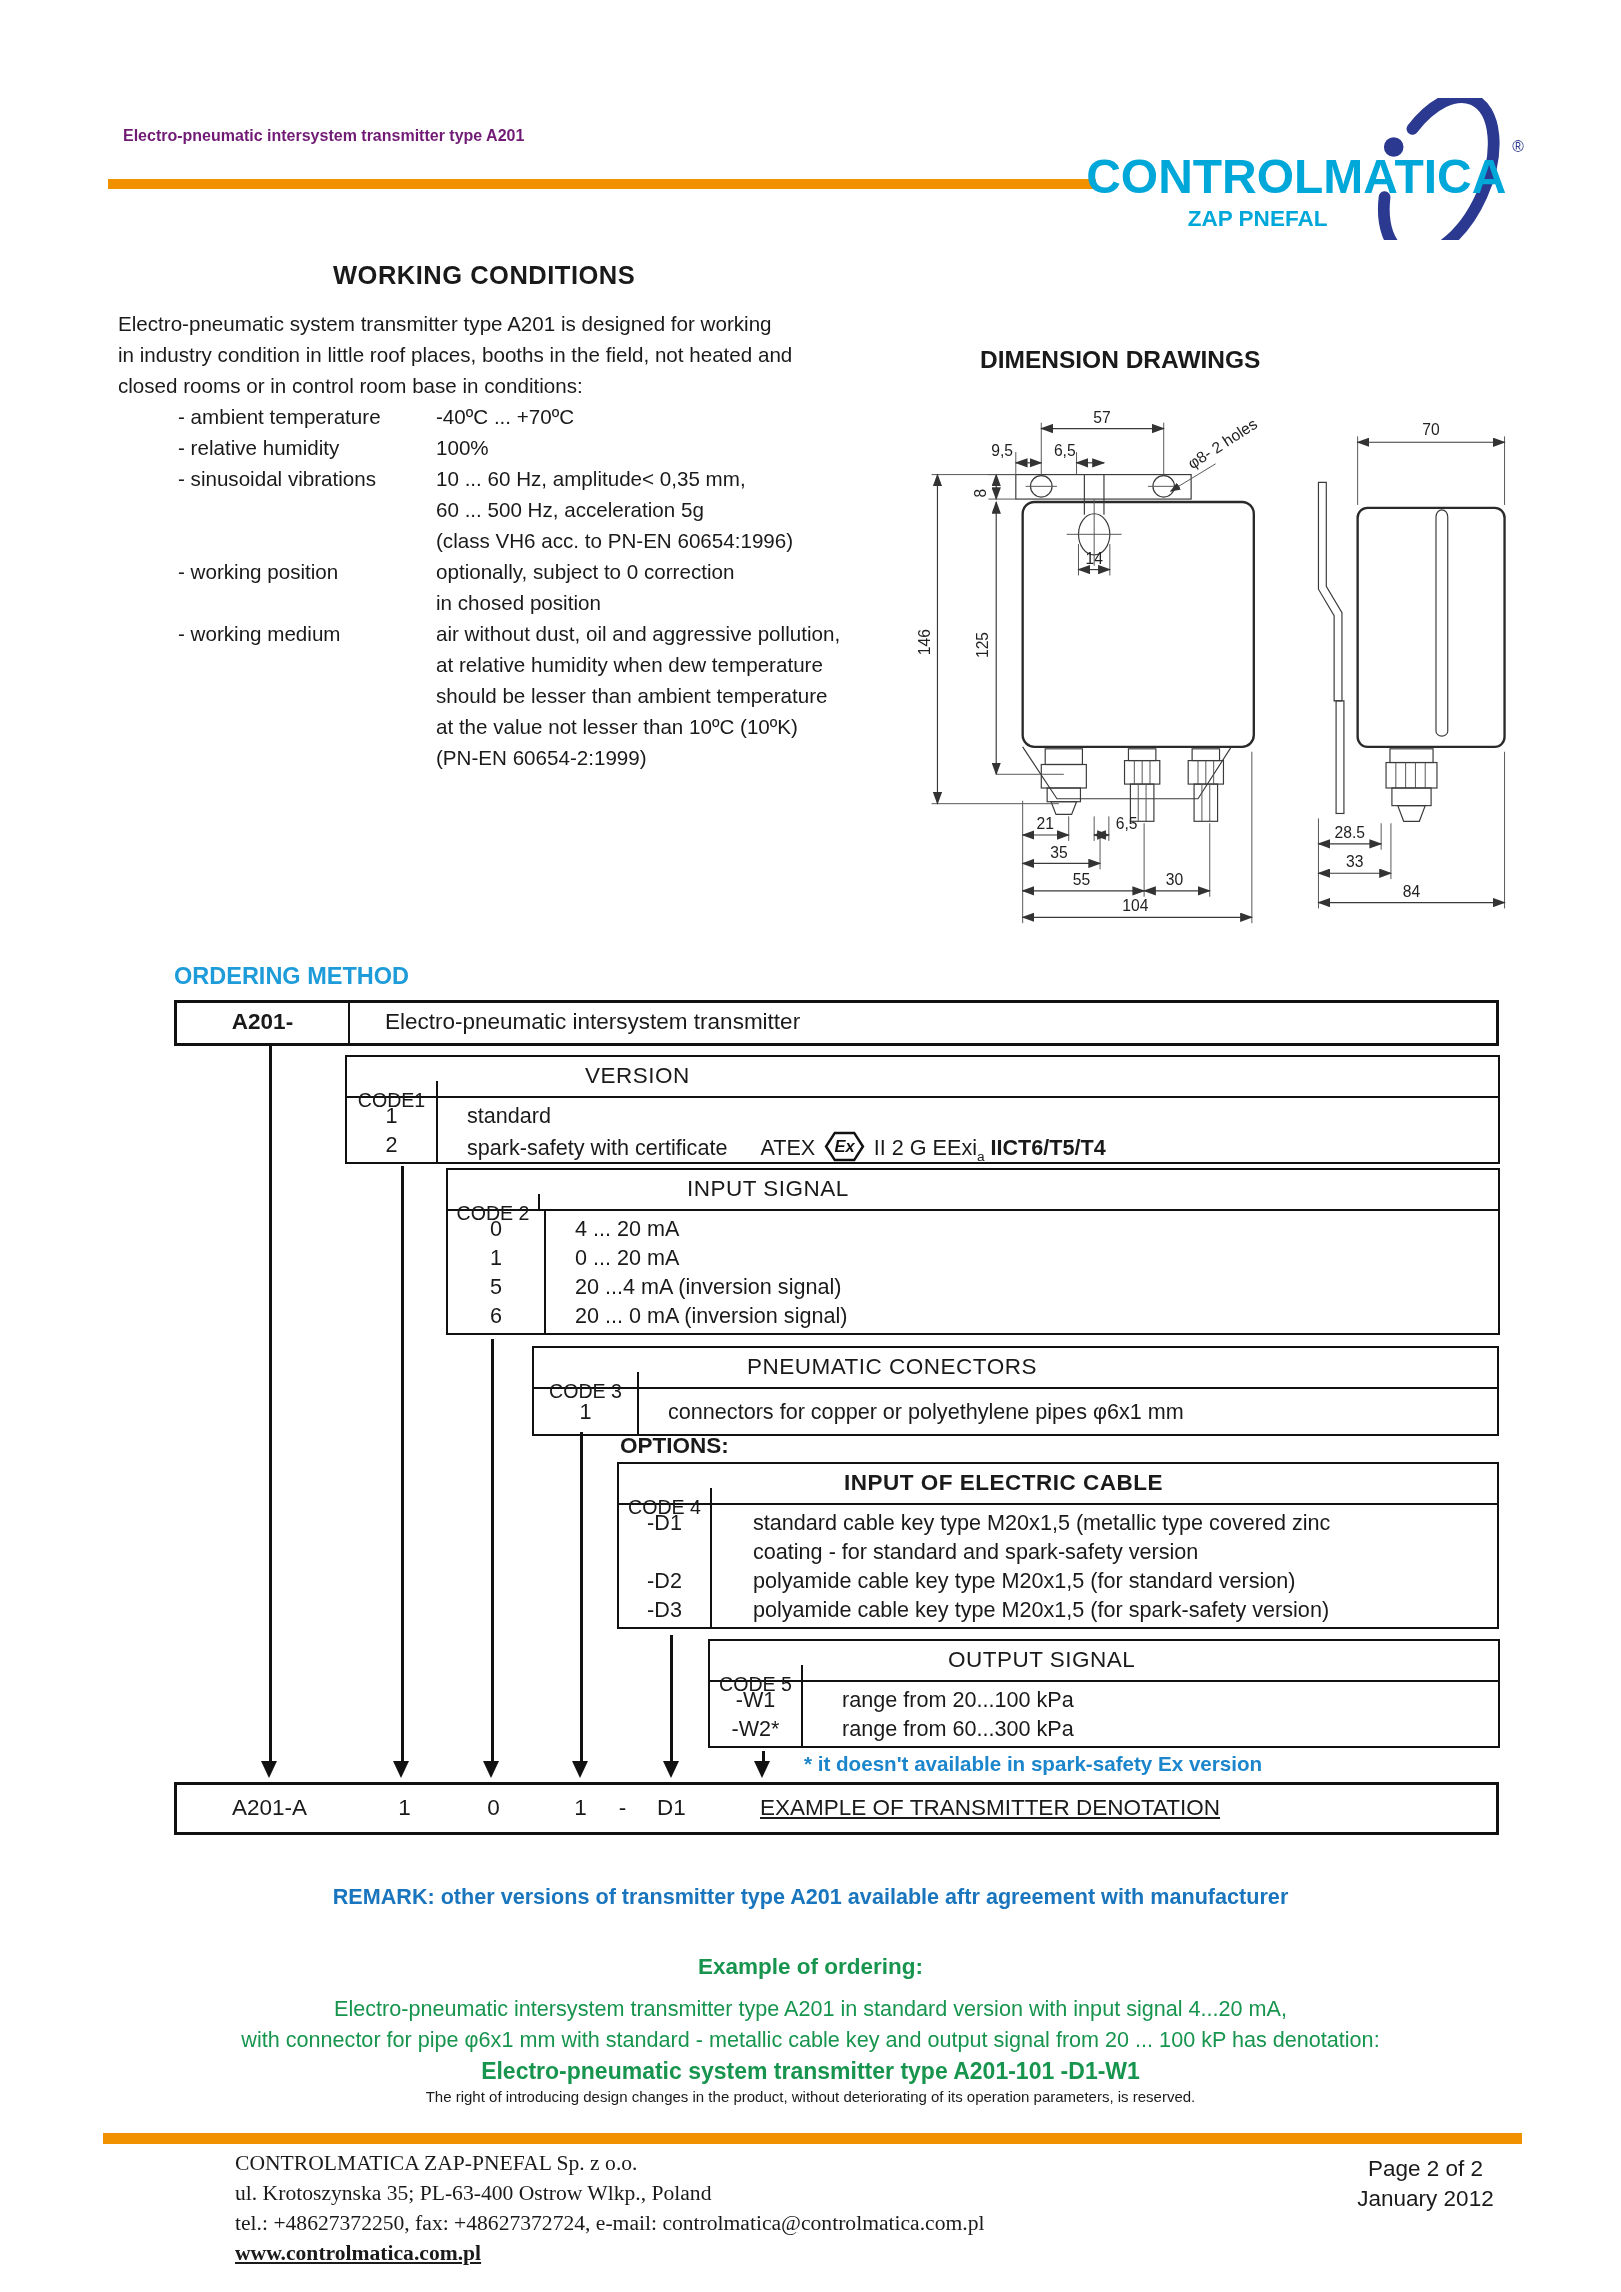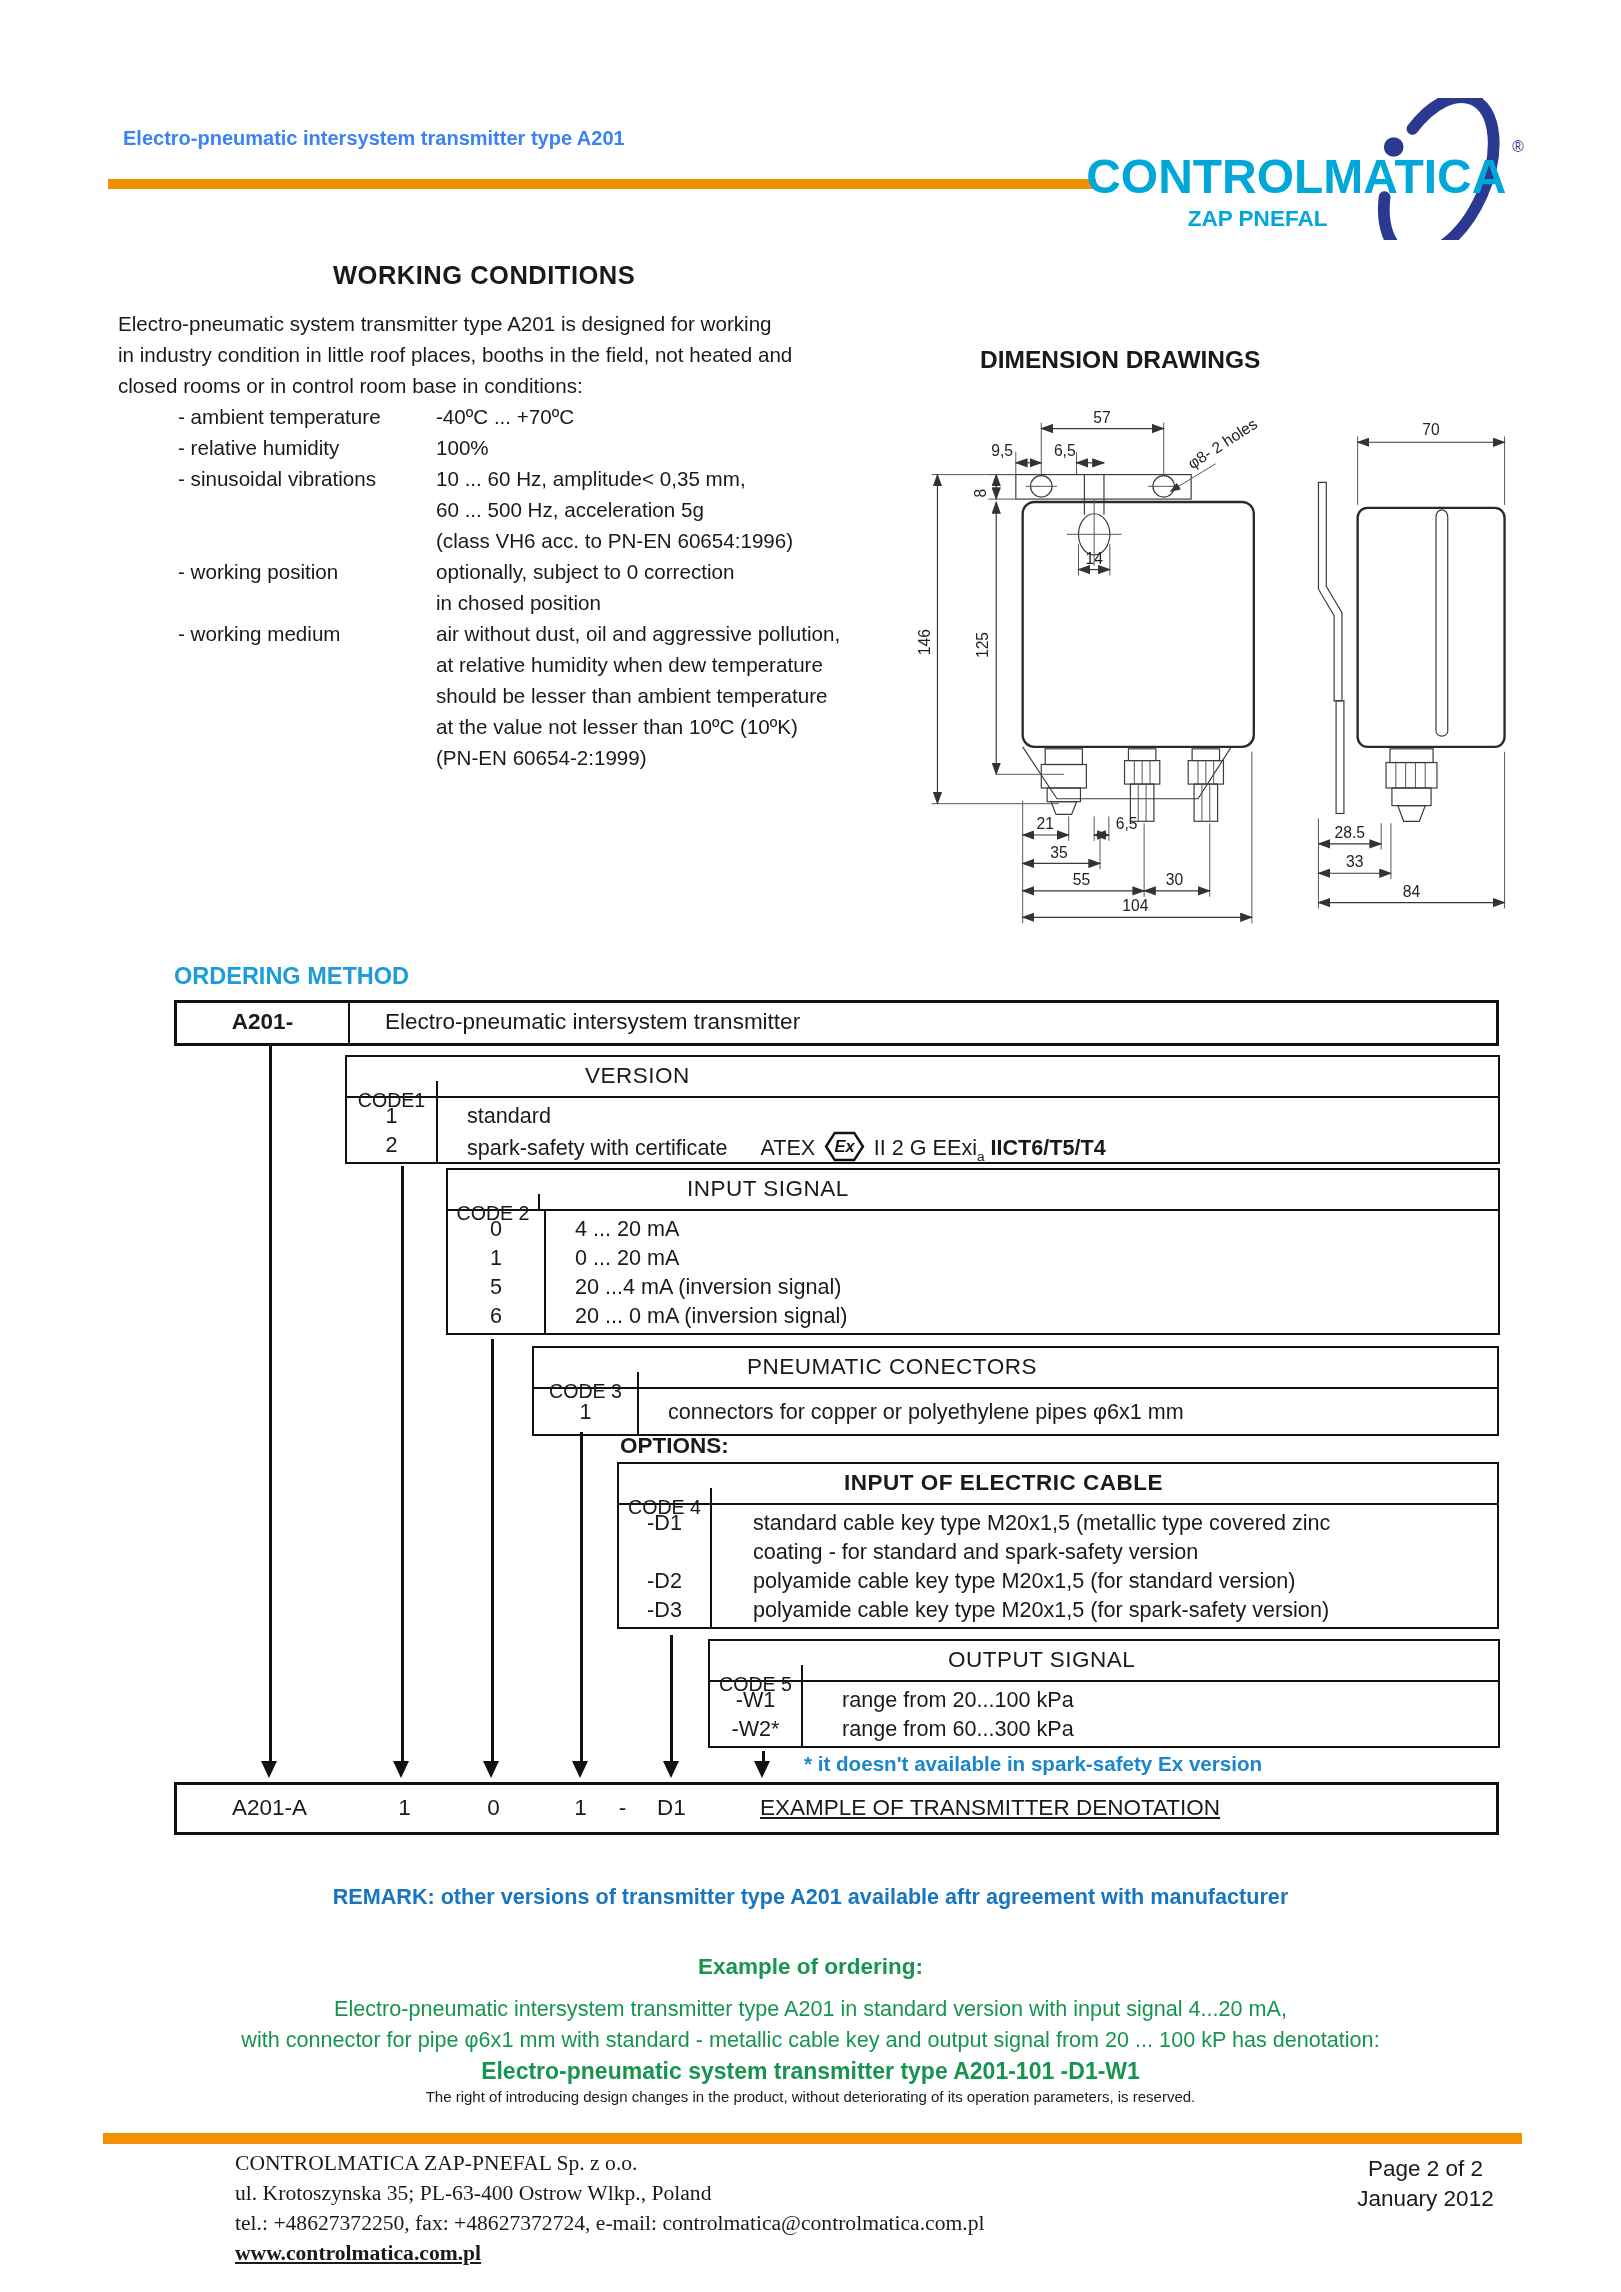--- a/index.html
+++ b/index.html
@@ -1,20 +1,20 @@
 <!DOCTYPE html>
 <html><head>
 <meta charset="utf-8">
 <style>
   html,body{margin:0;padding:0;background:#fff;}
   .page{position:relative;width:1621px;height:2293px;background:#fff;overflow:hidden;
         font-family:"Liberation Sans","DejaVu Sans",sans-serif;color:#1a1a1a;}
   .abs{position:absolute;}
   
-  .doc-title{left:123px;top:127px;font-size:20px;font-weight:bold;color:#3b82f6;}
+  .doc-title{left:123px;top:127px;font-size:16px;font-weight:bold;color:#701a75;}
   .orange-rule{left:108px;top:179px;width:988px;height:9.8px;background:#F29100;}
   
   .wc-head{left:333px;top:261px;font-size:25.5px;font-weight:bold;letter-spacing:0.5px;}
   .wc-block{left:118px;top:308px;width:794px;font-size:20.6px;line-height:31px;}
   .wc-row{display:flex;}
   .wc-lbl{margin-left:60px;width:258px;flex:0 0 258px;}
   .wc-val{flex:1;}
   
   .dd-head{left:980px;top:346px;font-size:24.5px;font-weight:bold;}
   .dd-svg{left:902px;top:407px;}

